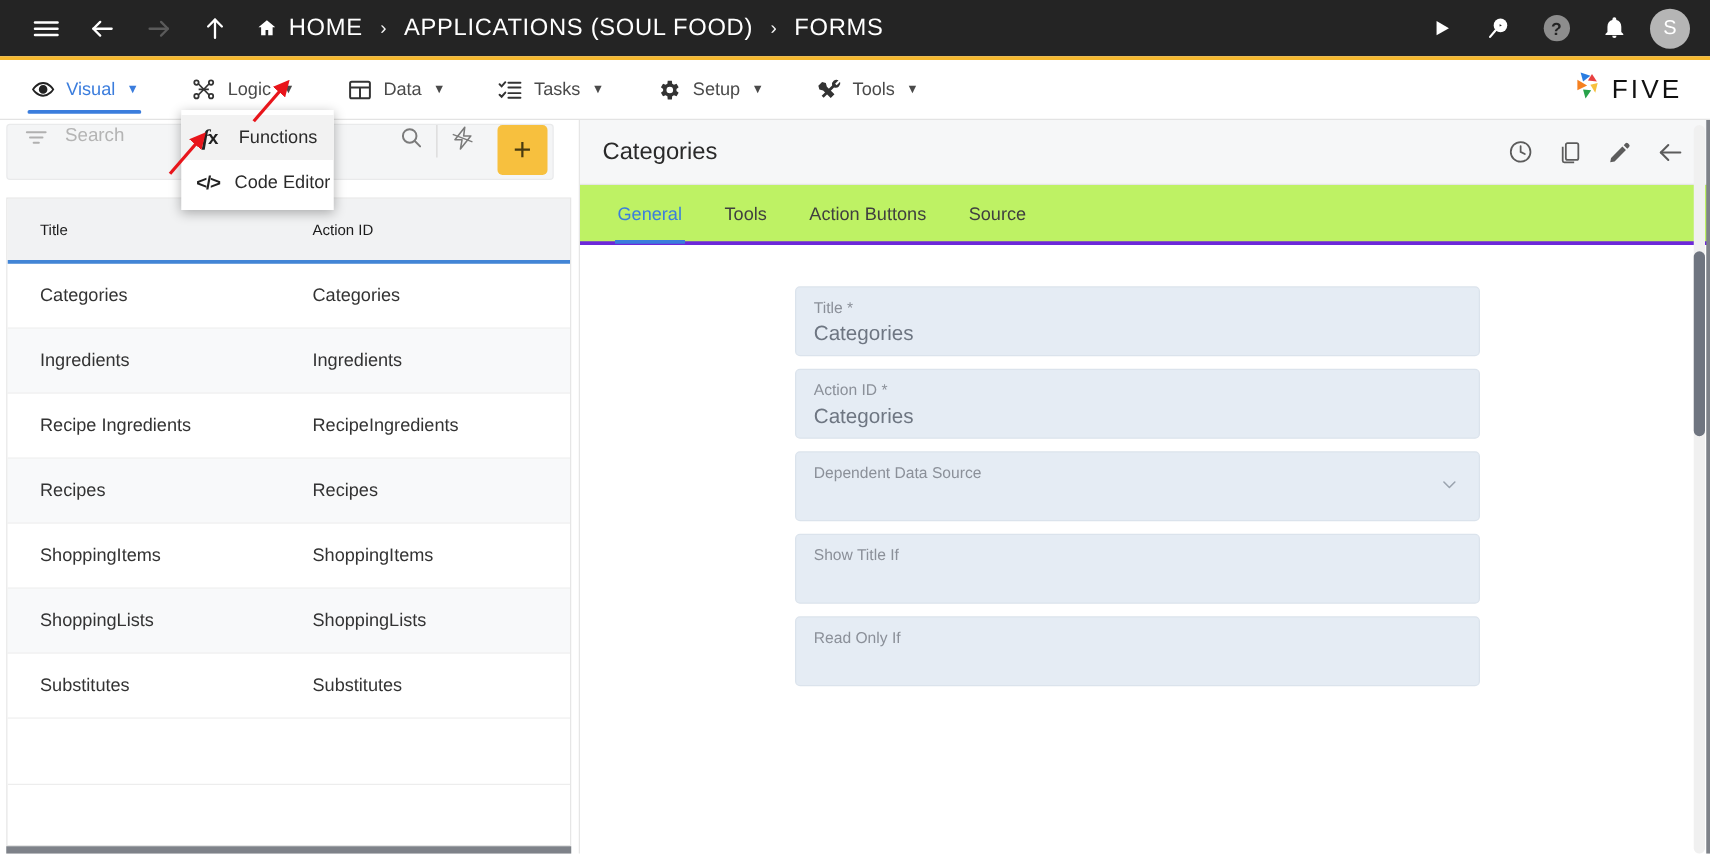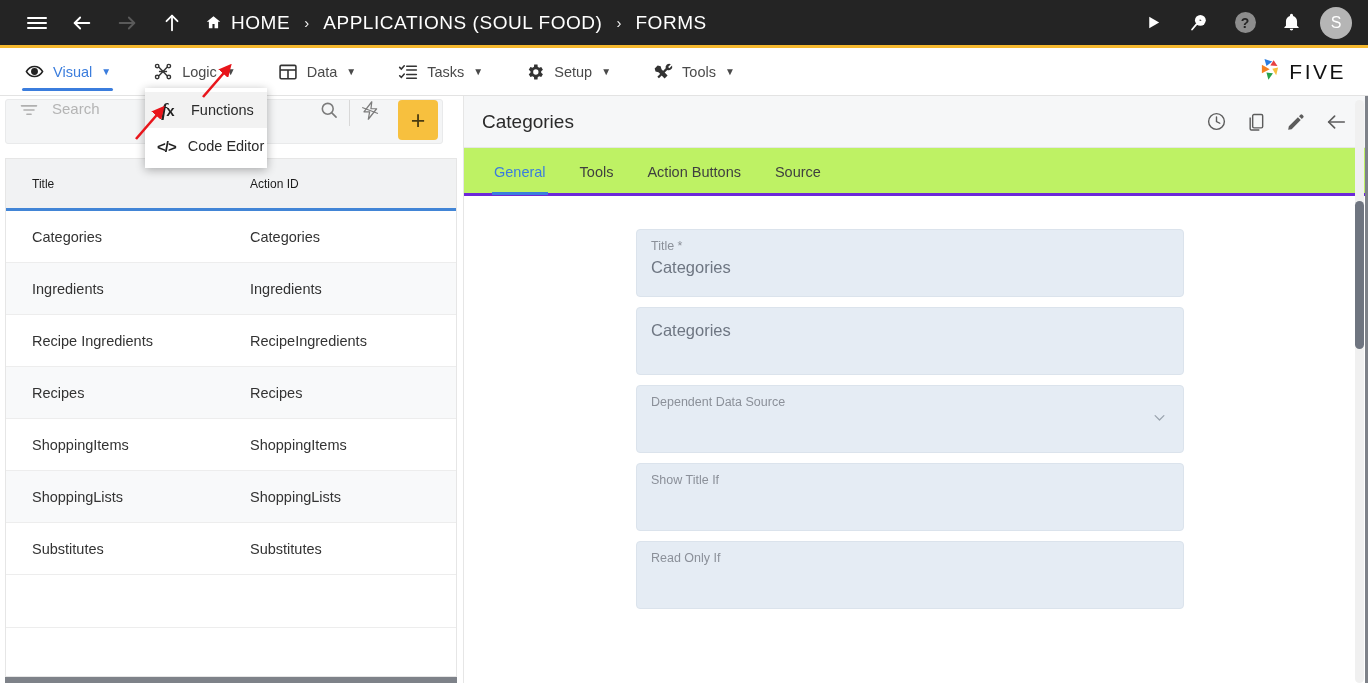--- a/index.html
+++ b/index.html
@@ -164,21 +164,21 @@
     background: #3b7ddd;
   }
   .tab-gap { width: 10px; }
 
   .form-area { position: relative; height: 486px; background: #ffffff; overflow: hidden; }
   .form-col { position: absolute; left: 172px; top: 33px; width: 548px; }
   .field {
     background: #e5ecf4; border: 1px solid #dbe3ec; border-radius: 4px;
     position: relative; margin-bottom: 10px; padding: 9px 14px 0 14px;
   }
-  .field.h56 { height: 68px; }
+  .field.h56 { height: 56px; }
   .f-label { font-size: 12.5px; color: #8b9099; line-height: 15px; }
   .f-value { font-size: 16.5px; color: #6e7682; line-height: 24px; margin-top: 1px; }
   .f-caret {
     position: absolute; right: 16px; top: 50%; transform: translateY(-50%);
     color: #9aa3ae; font-size: 12px;
   }
 
   
   .vscroll-track {
     position: absolute; right: 4px; top: 100px; width: 9px; height: 583px;
@@ -489,20 +489,21 @@
 
     <div class="form-area">
       <div class="form-col">
 
         <div class="field h56">
           <div class="f-label">Title *</div>
           <div class="f-value">Categories</div>
         </div>
 
         <div class="field h56">
+          <div class="f-label">Action ID *</div>
           <div class="f-value">Categories</div>
         </div>
 
 
         <div class="field h56">
           <div class="f-label">Dependent Data Source</div>
           <div class="f-value"></div>
           <span class="f-caret">
             <svg width="15" height="15" viewBox="0 0 24 24" fill="none" stroke="currentColor" stroke-width="2" stroke-linecap="round" stroke-linejoin="round">
                 <polyline points="5,9 12,16 19,9"></polyline>

